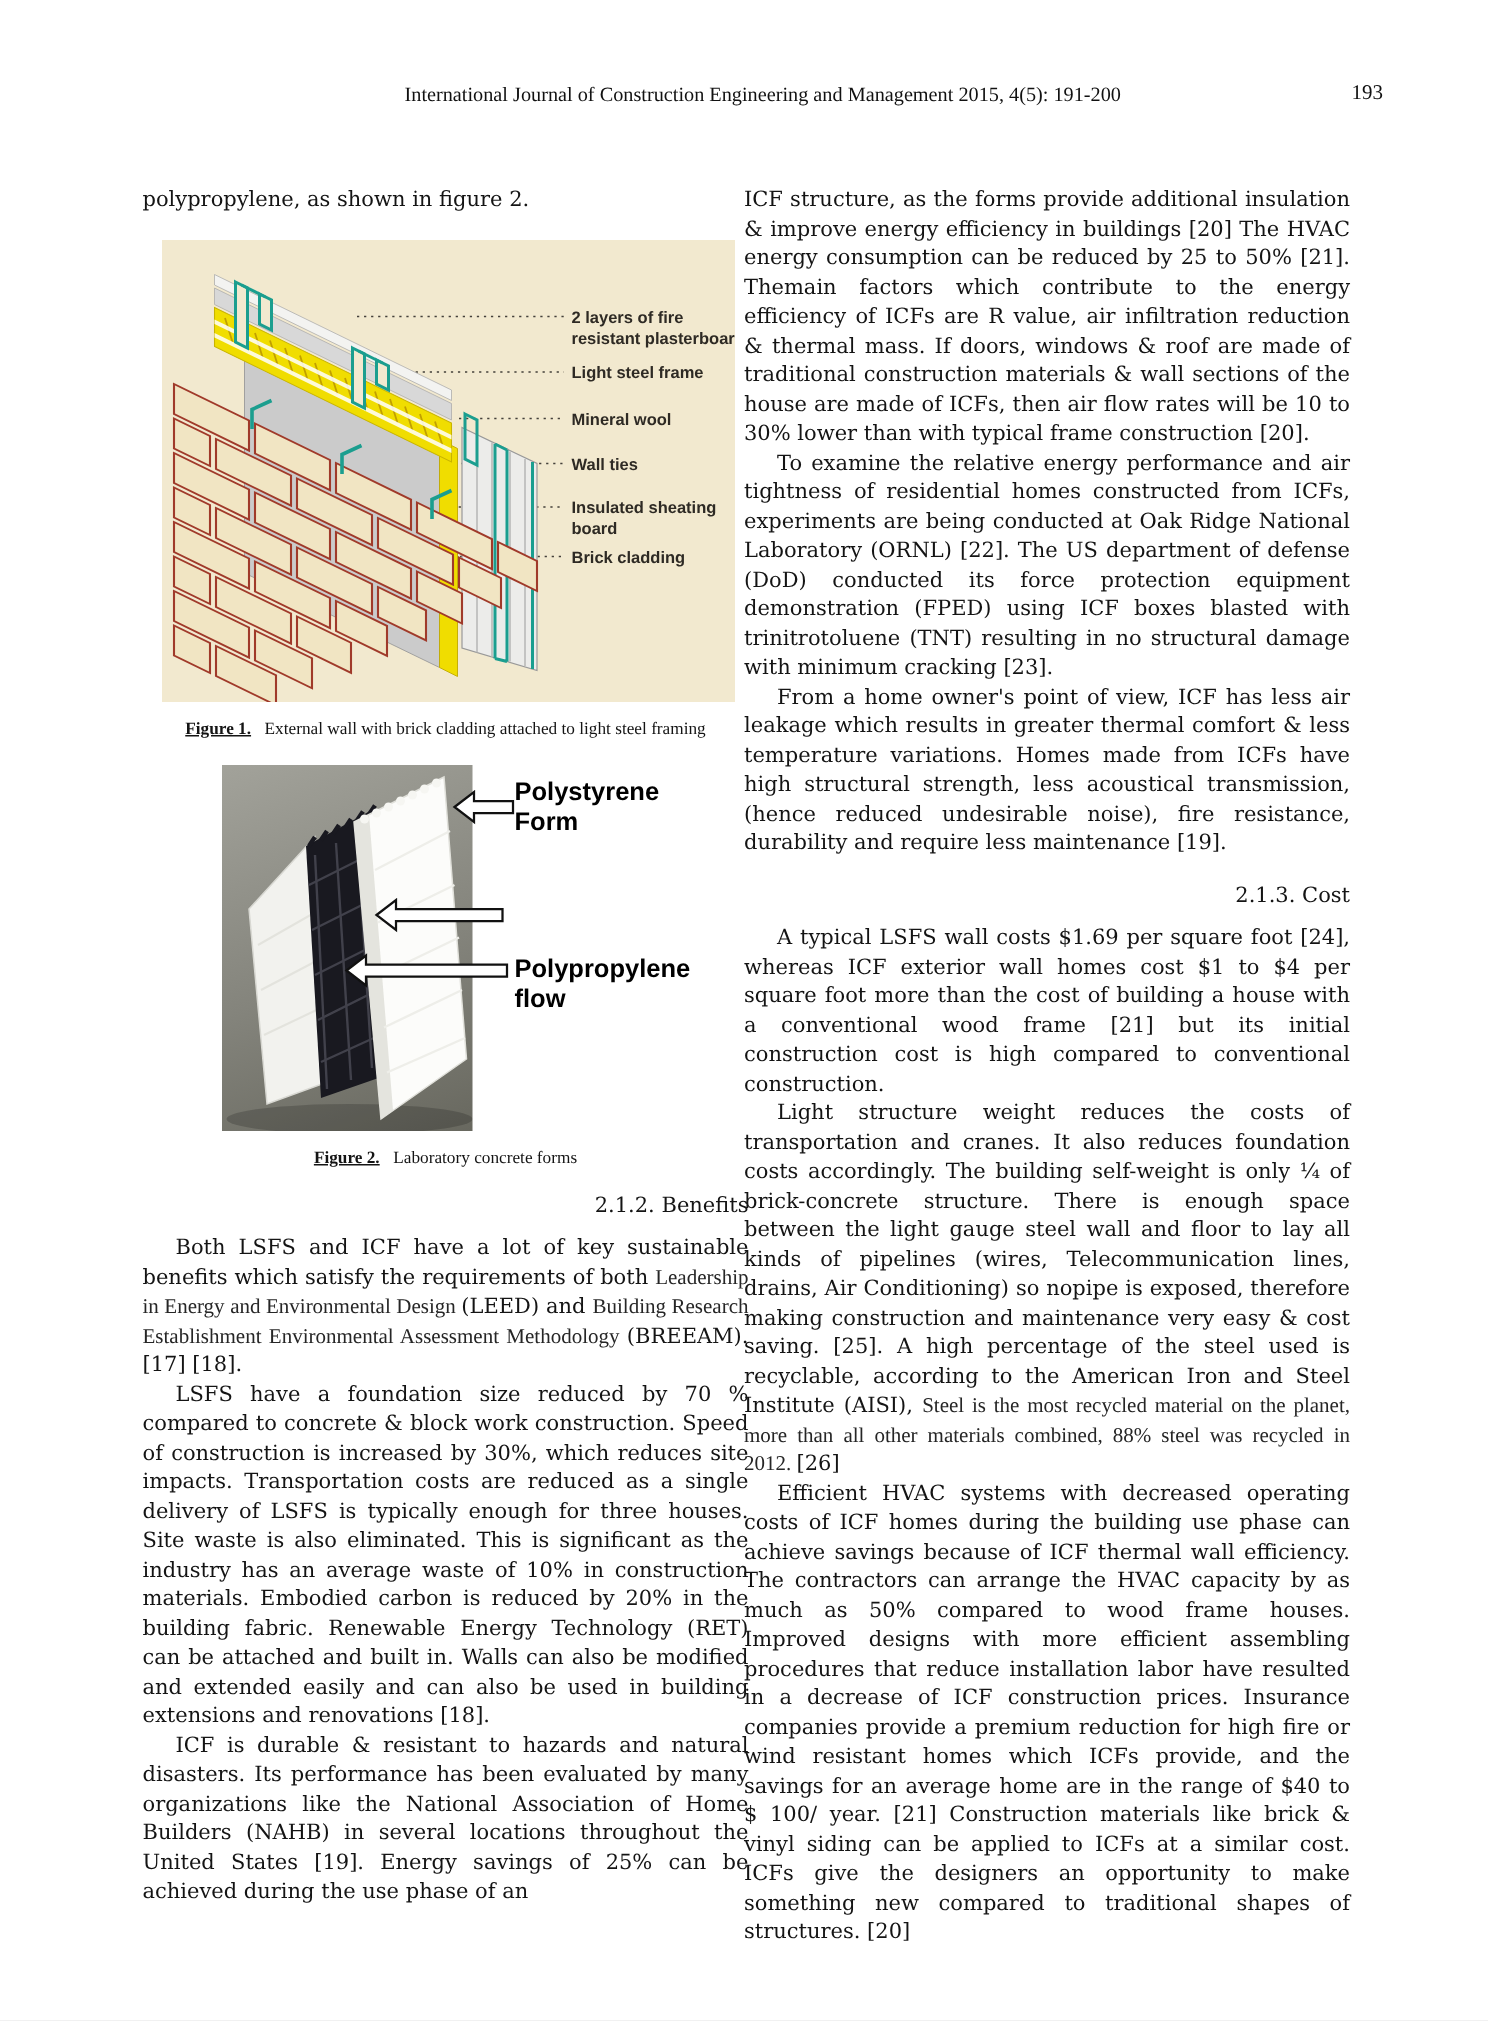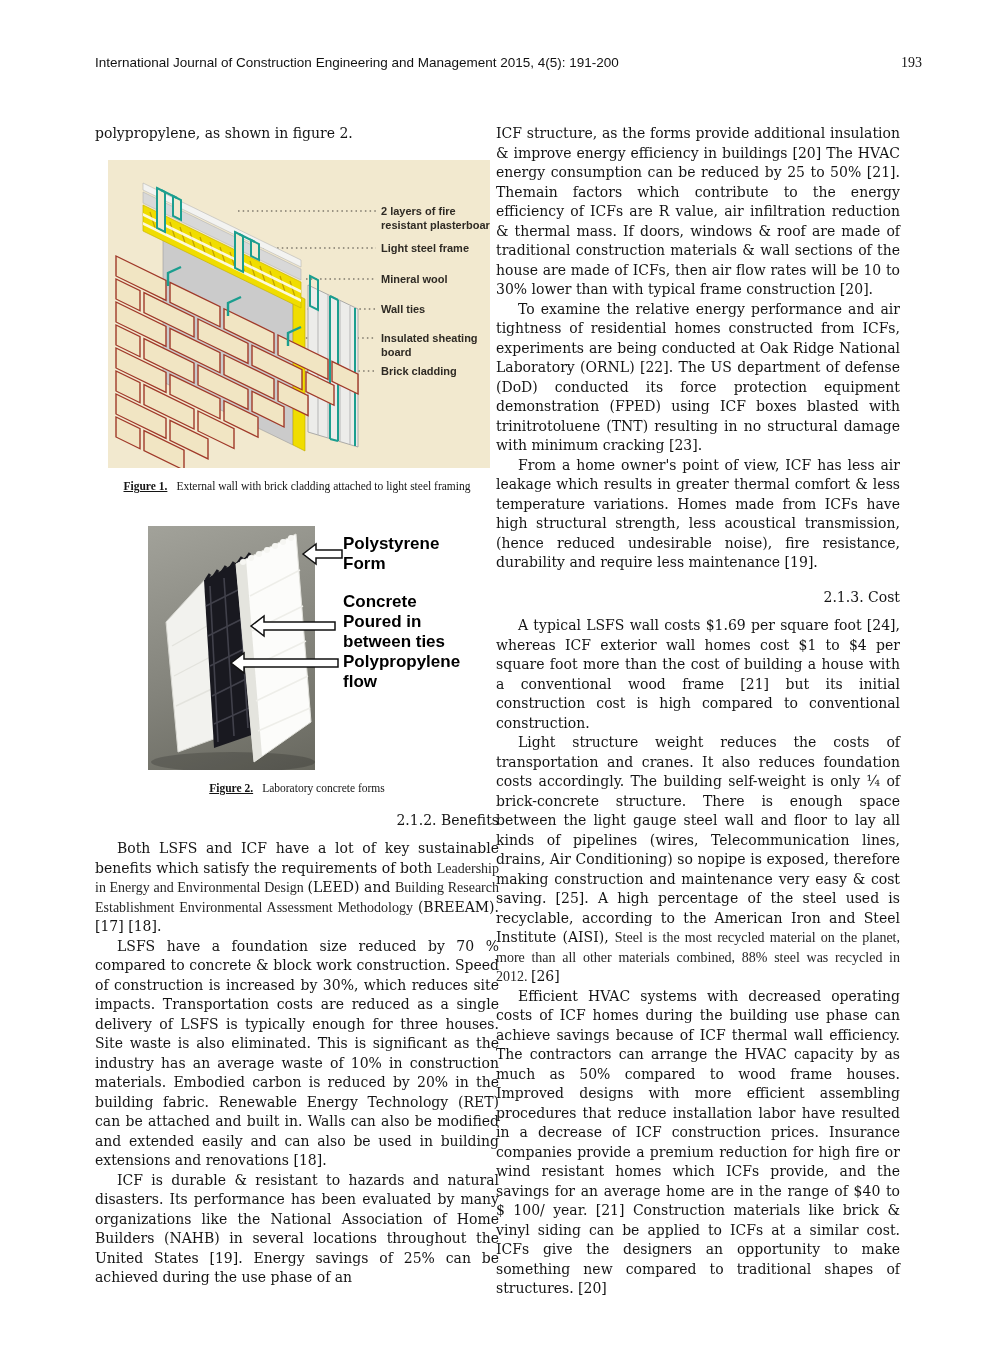--- a/index.html
+++ b/index.html
@@ -1,34 +1,34 @@
 <!DOCTYPE html>
 <html><head>
 <meta charset="utf-8">
 <style>
   html,body{margin:0;padding:0;background:#e8e8e8;}
   .page{position:relative;width:992px;height:1347px;background:#ffffff;margin:0 auto;
         font-family:"DejaVu Serif",serif;color:#141414;overflow:hidden;}
-  .hdr{position:absolute;top:55px;left:95px;right:70px;text-align:left;
-       font-family:Liberation Sans, sans-serif;font-size:13.5px;color:#111;}
+  .hdr{position:absolute;top:55px;left:95px;right:70px;text-align:center;
+       font-family:Liberation Serif, serif;font-size:13.5px;color:#111;}
   .pagenum{position:absolute;top:55px;right:70px;font-family:Liberation Serif, serif;
        font-size:14px;color:#111;}
   .col{position:absolute;top:124px;width:404px;font-size:14px;line-height:19.5px;
        text-align:justify;}
   .col-left{left:95px;}
   .col-right{left:496px;}
   p.para{margin:0;text-indent:22px;}
   p.para.noindent{text-indent:0;}
   .alt{font-family:"Liberation Serif",serif;color:#262626;}
   .section-heading{margin:15px 0 9px 0;text-align:right;}
   .fig1{margin:16px 0 0 13px;width:382px;height:308px;display:block;}
   .caption{margin-top:11px;font-size:11.5px;line-height:15px;text-align:center;
        font-family:"Liberation Serif",serif;text-indent:0;}
   .cap-label{font-weight:bold;margin-right:9px;text-decoration:underline;}
-  .fig2wrap{position:relative;margin-top:32px;height:244px;}
+  .fig2wrap{position:relative;margin-top:16px;height:244px;}
   .photo{position:absolute;left:53px;top:0;width:167px;height:244px;
        background:linear-gradient(160deg,#a2a29a 0%,#84847c 55%,#68685f 100%);}
   .photo svg{display:block;}
   .arrows{position:absolute;left:0;top:0;width:403px;height:244px;pointer-events:none;}
   .fig2label{position:absolute;left:248px;font-family:"Liberation Sans",sans-serif;
        font-weight:bold;font-size:17px;line-height:20px;color:#000;text-align:left;text-indent:0;}
   .fig1 text{font-family:"Liberation Sans",sans-serif;font-size:11px;font-weight:600;fill:#2e2a24;}
 </style>
 </head>
 <body>
@@ -177,25 +177,20 @@
           <polygon points="208,28 221,18 221,24 247,24 247,32 221,32 221,38"></polygon>
           <polygon points="156,100 169,90 169,96 240,96 240,104 169,104 169,110"></polygon>
           <polygon points="136,137 149,127 149,133 243,133 243,141 149,141 149,147"></polygon>
         </g>
       </svg>
 
       <div class="fig2label" style="top:8px">
         <div>Polystyrene</div>
         <div>Form</div>
       </div>
-      <div class="fig2label" style="top:66px">
-        <div>Concrete</div>
-        <div>Poured in</div>
-        <div>between ties</div>
-      </div>
       <div class="fig2label" style="top:126px">
         <div>Polypropylene</div>
         <div>flow</div>
       </div>
     </div>
 
     <div class="caption">
       <span class="cap-label">Figure 2.</span><span>Laboratory concrete forms</span>
     </div>
 

